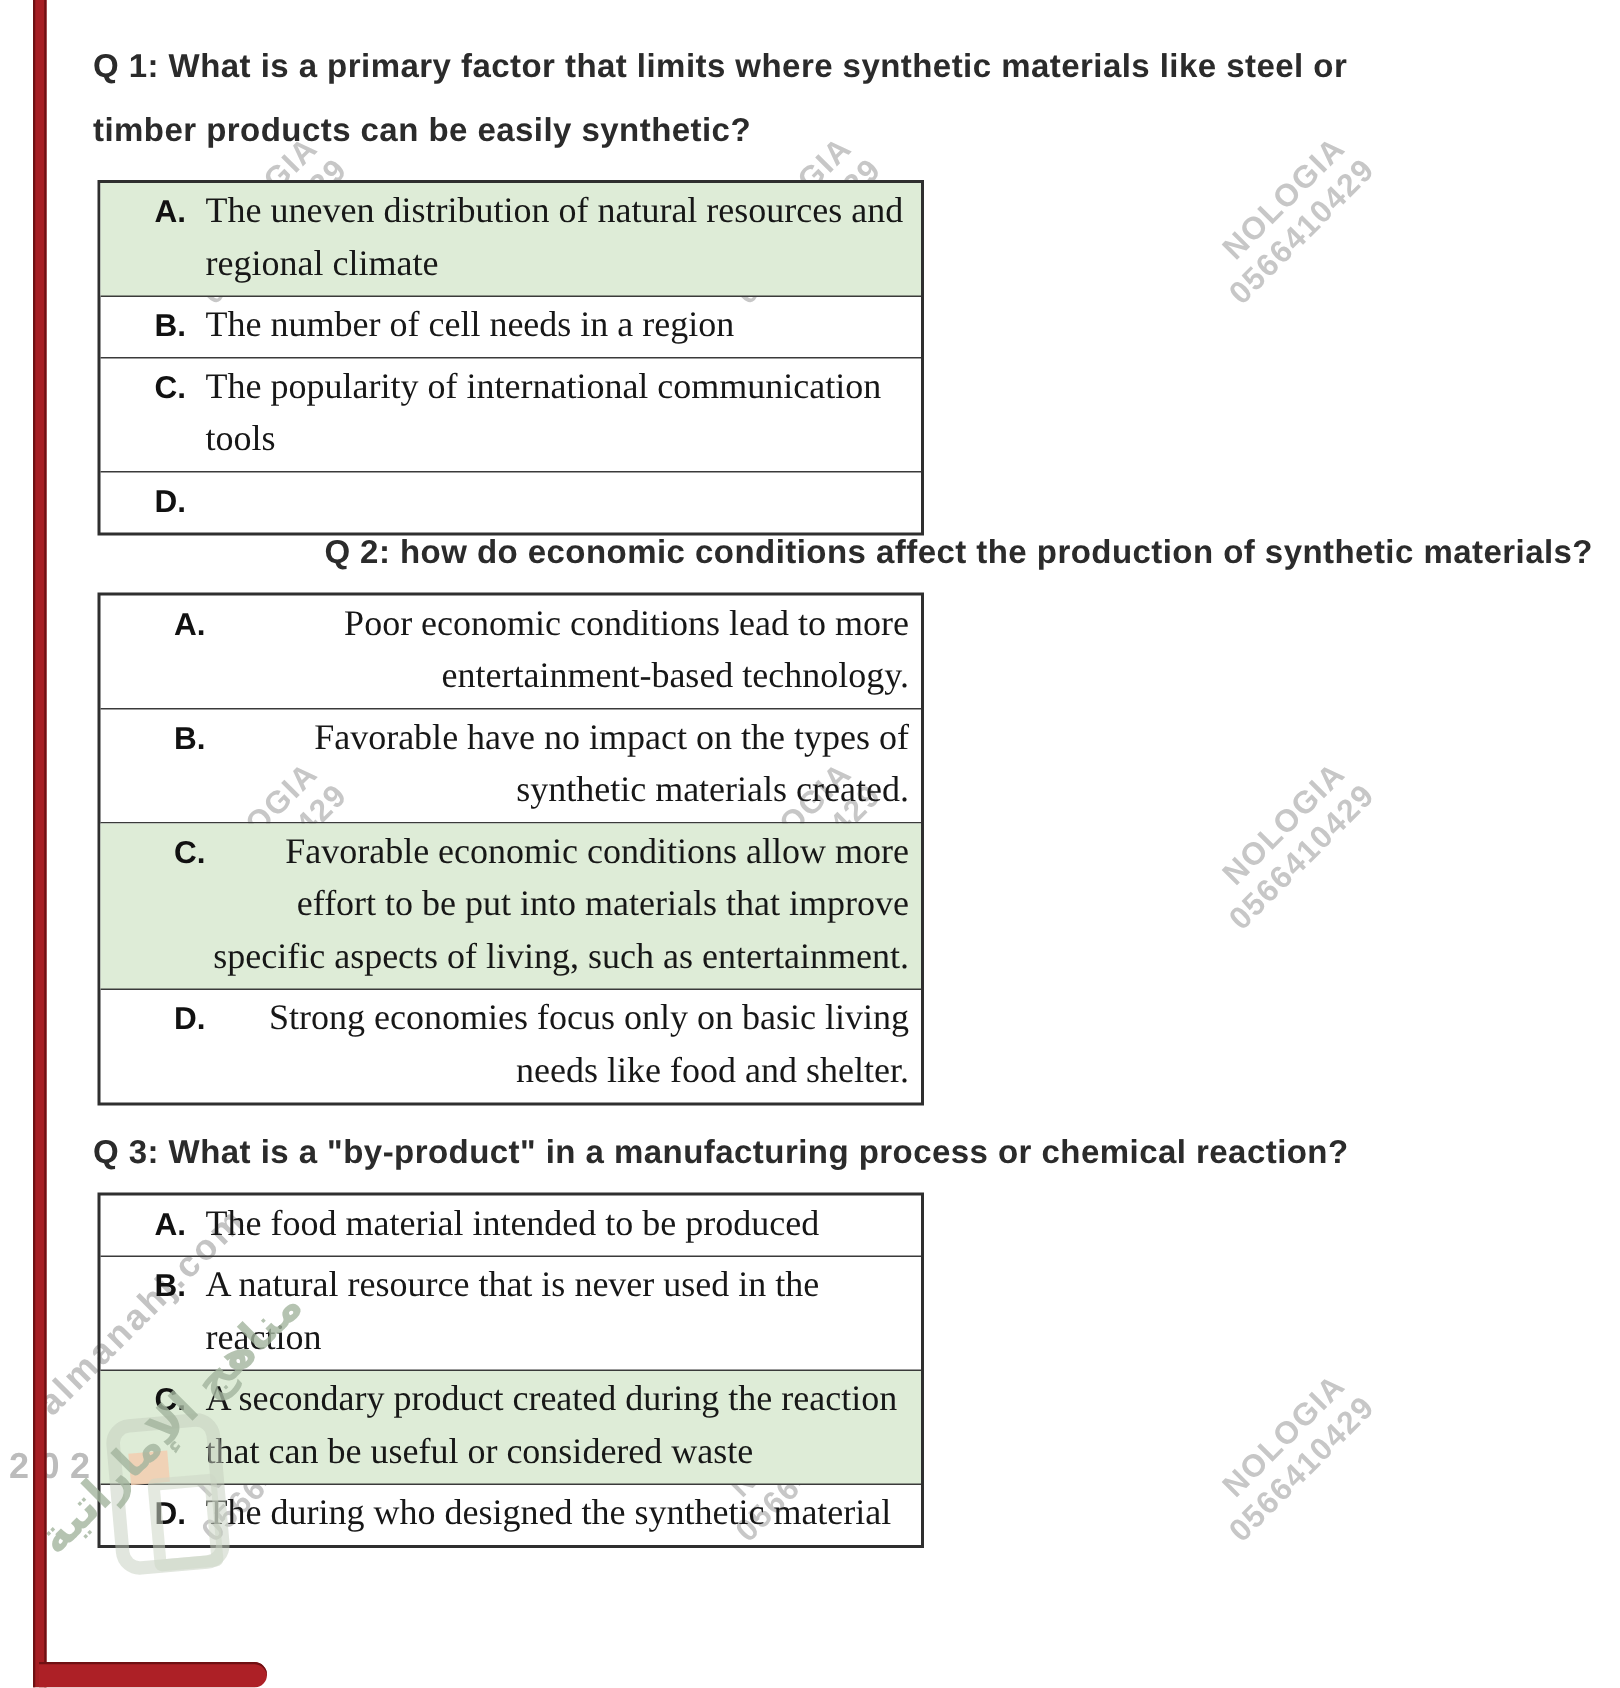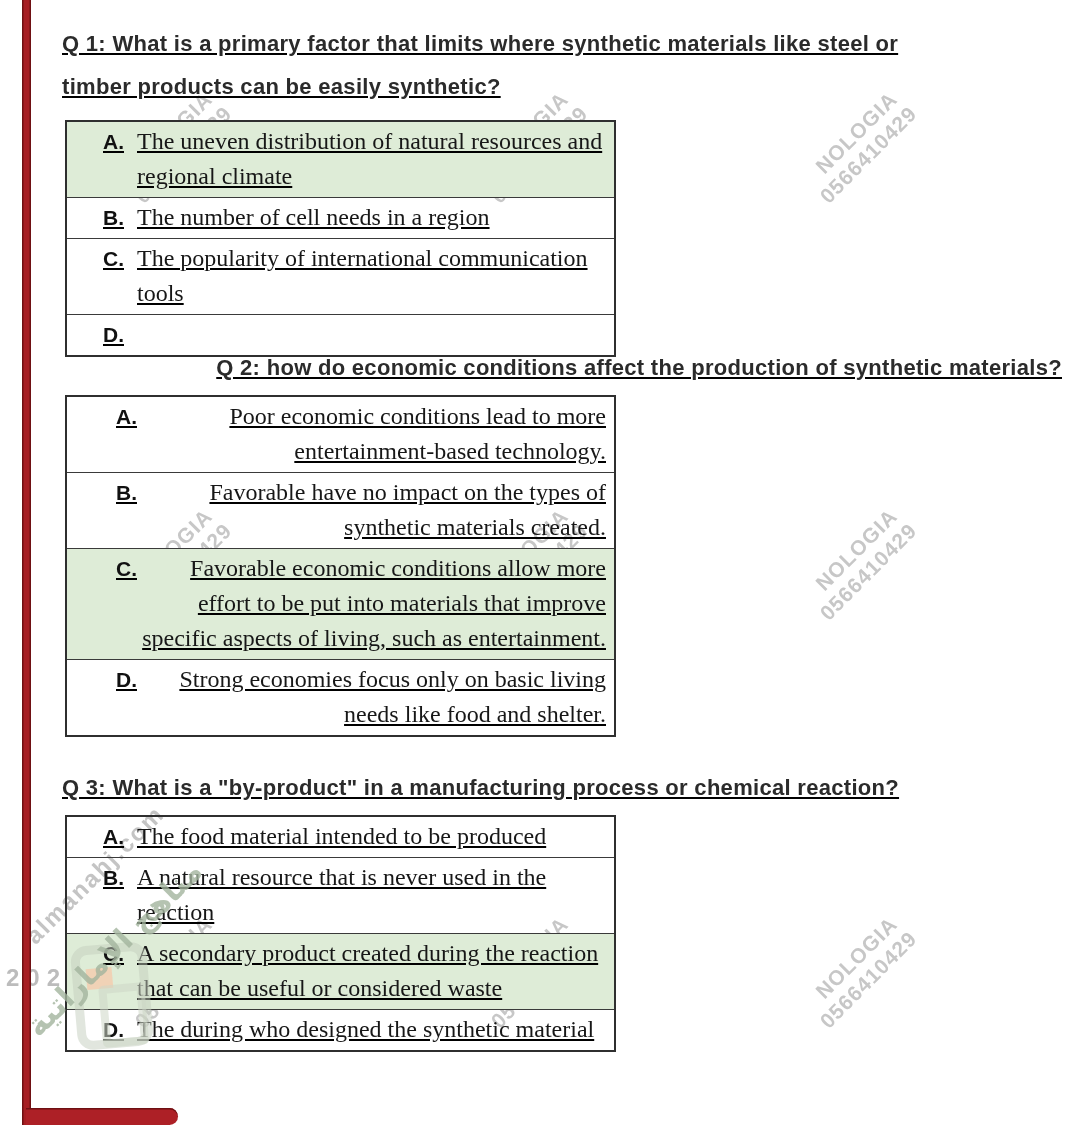--- a/index.html
+++ b/index.html
@@ -53,24 +53,24 @@
   .wm-logo .cam{
     position:absolute;left:5px;top:14px;width:26px;height:21px;
     background:rgba(243,206,176,.85);
   }
   .wm-logo .scr{
     position:absolute;right:-4px;top:32px;width:30px;height:46px;
     border:8px solid rgba(205,215,198,.55);border-radius:5px;
   }
 
   
-  .qblock{position:absolute;left:62px;width:1000px;z-index:1;text-decoration:underline;}
+  .qblock{position:absolute;left:62px;width:1000px;z-index:1;}
   #qblock-1{top:22px;}
   #qblock-2{top:352px;text-align:right;}
-  #qblock-3{top:772px;}
+  #qblock-3{top:752px;}
 
   .q-title{
     font-weight:bold;font-size:22px;color:#2b2b2b;letter-spacing:.3px;
     white-space:nowrap;
   }
   .q-title .tline{display:block;line-height:43px;}
   .q-title.single .tline{line-height:31px;}
   .q-title{margin-bottom:12px;}
 
   .answer-table{

